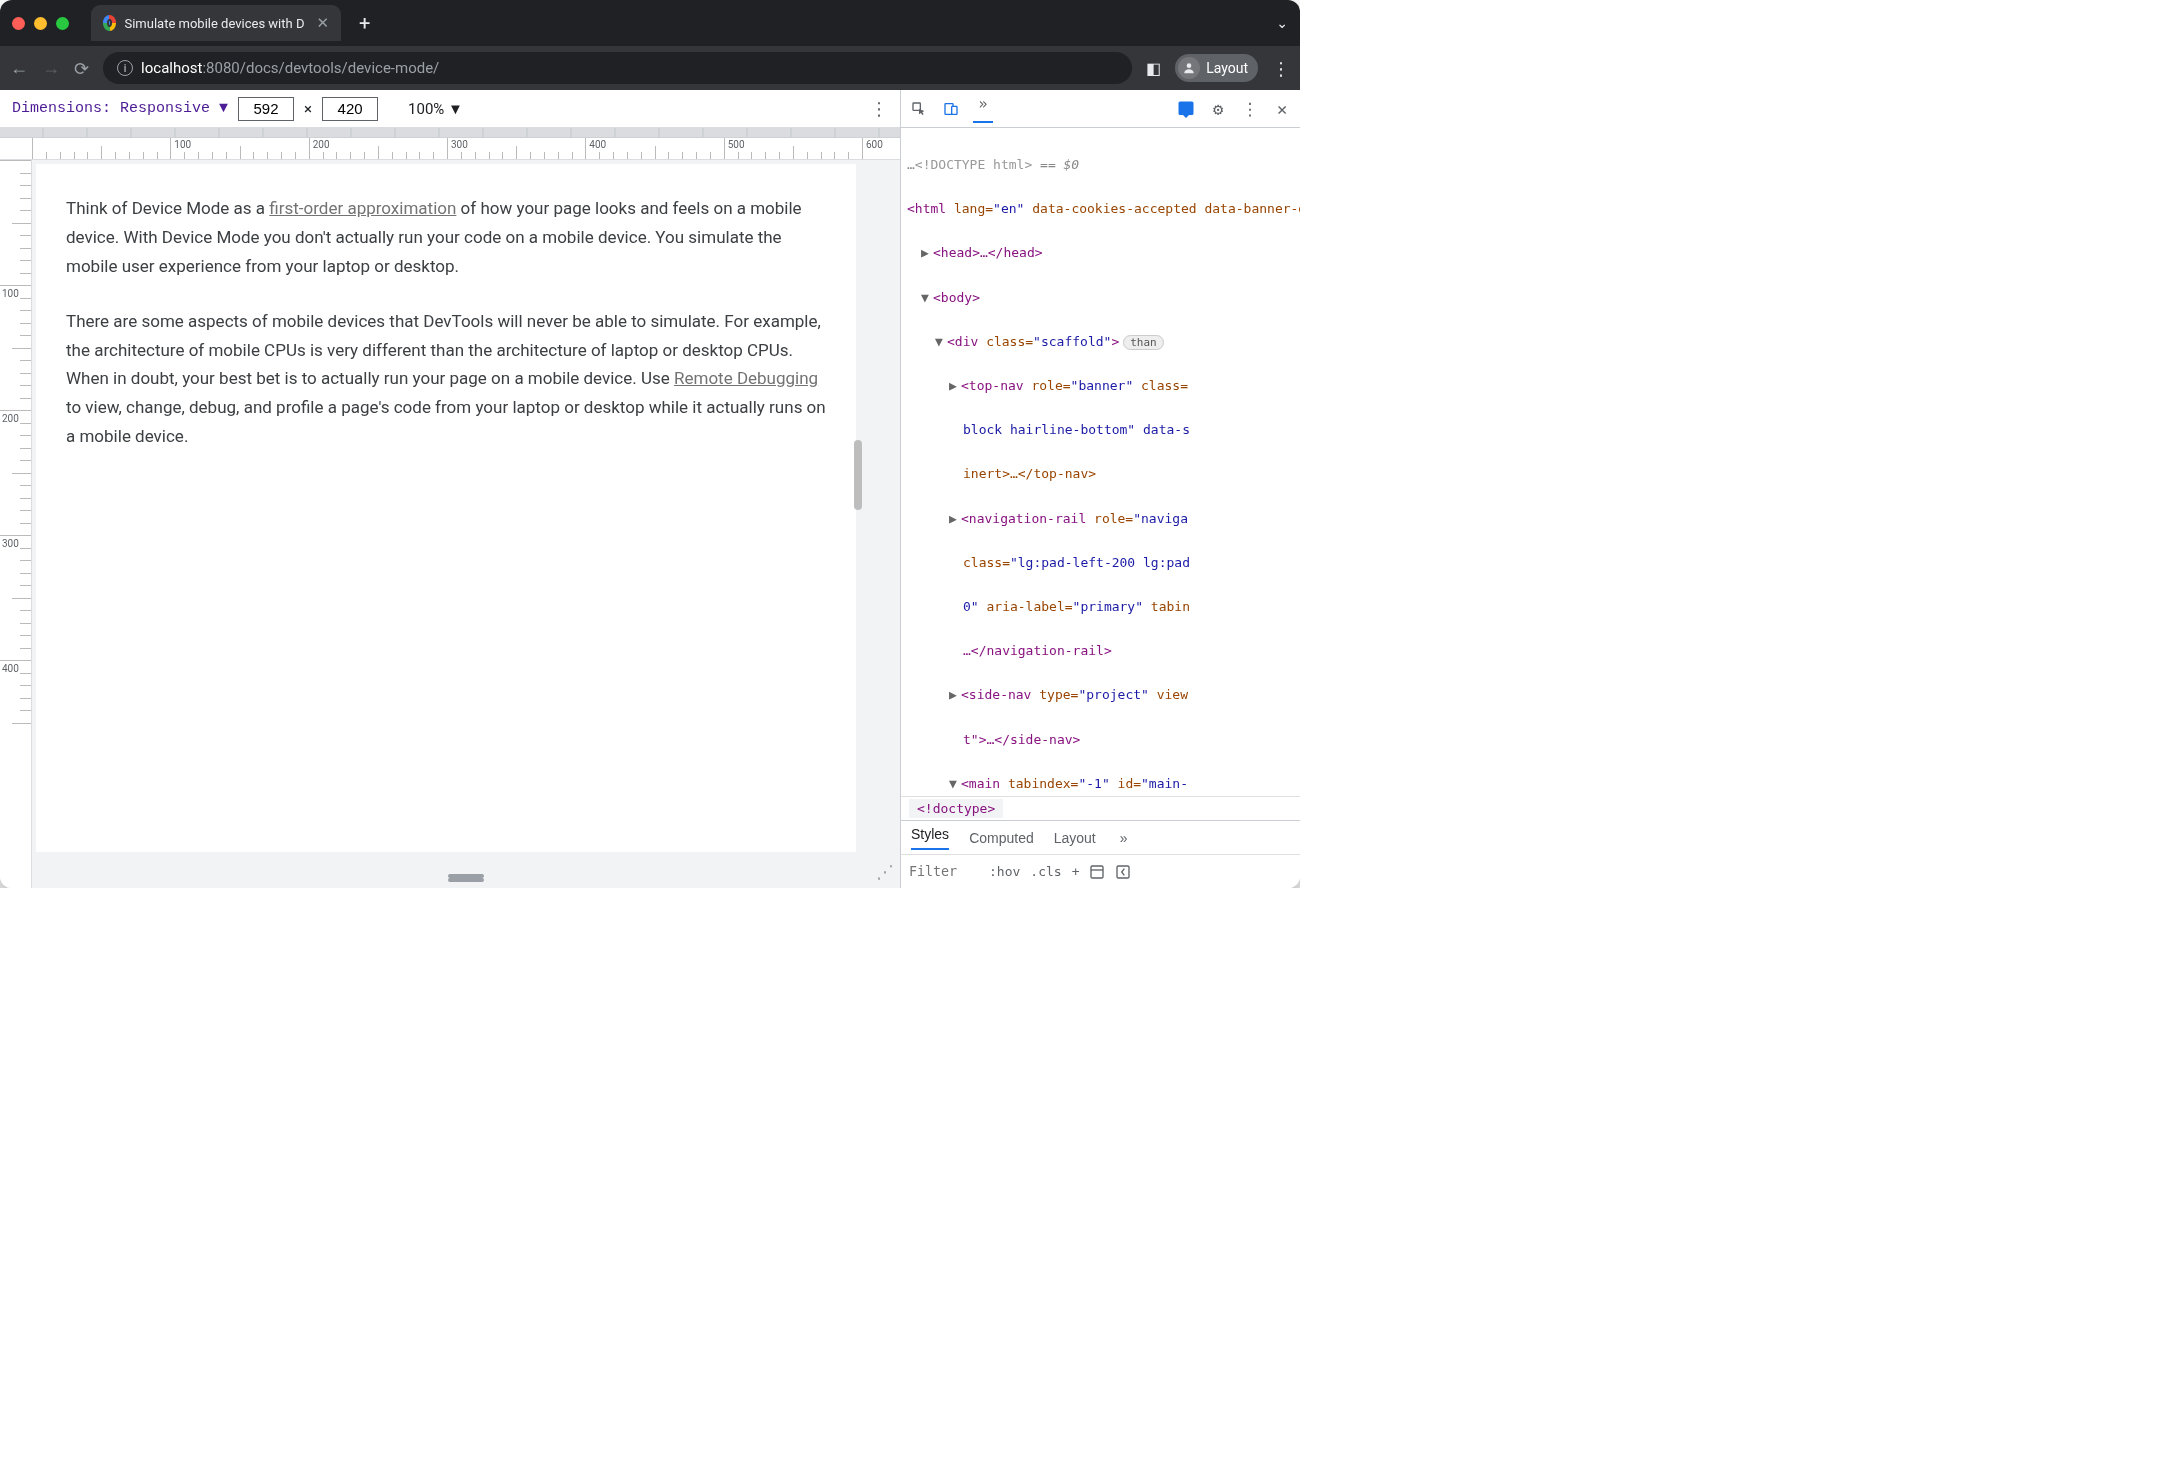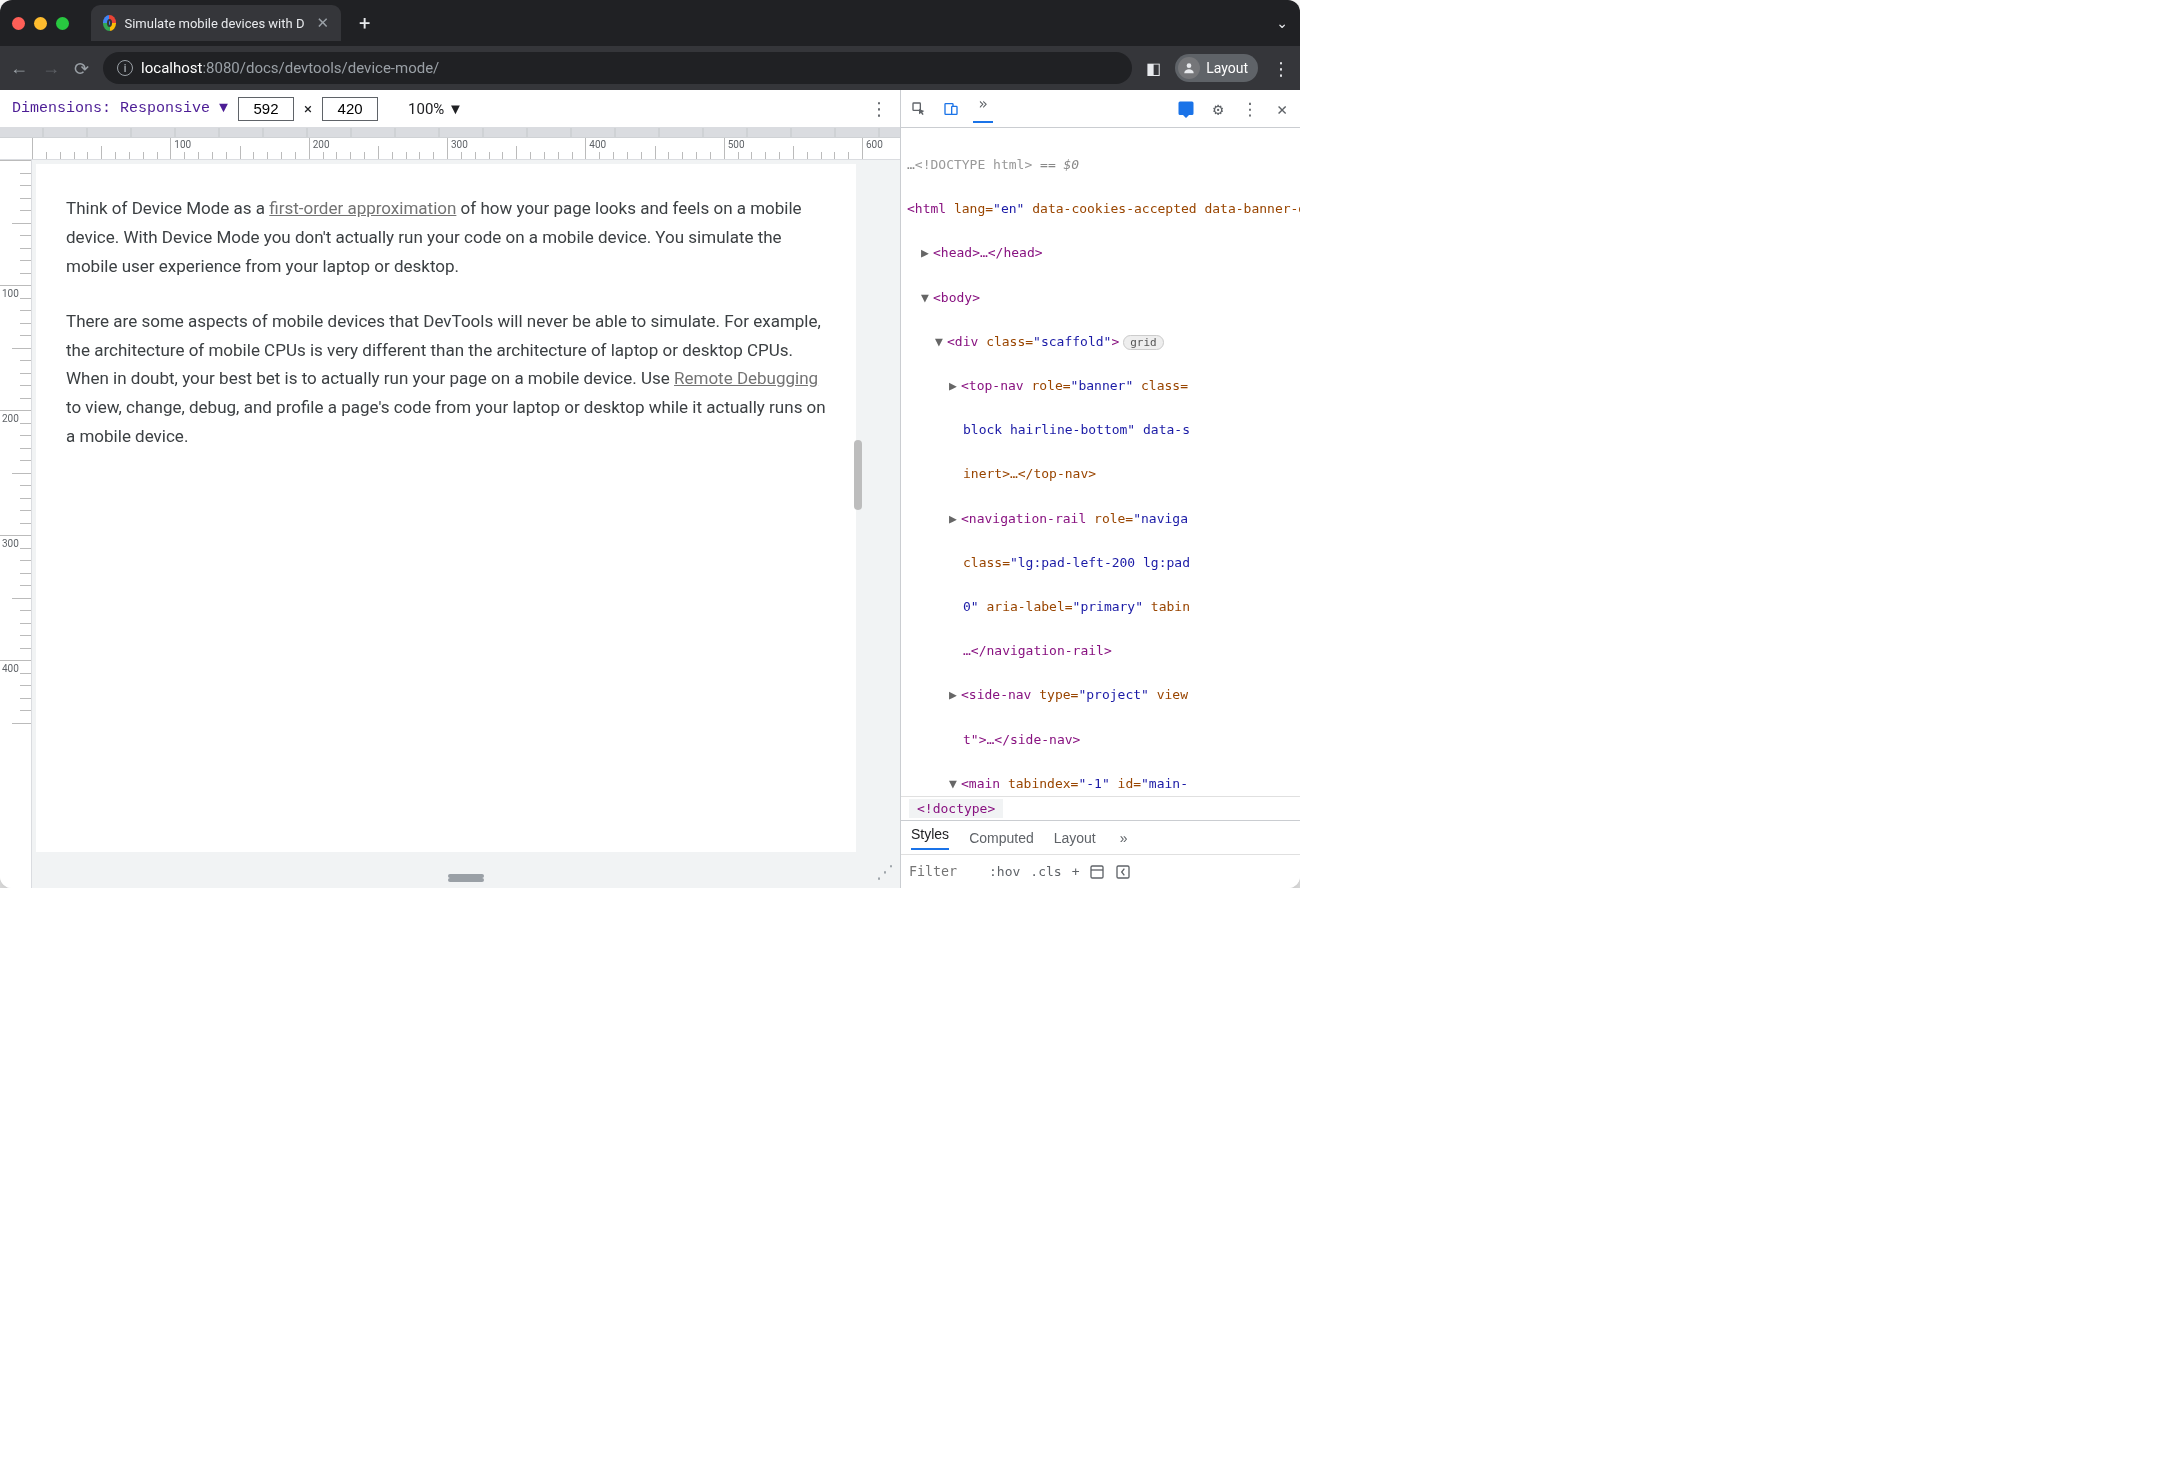--- a/index.html
+++ b/index.html
@@ -421,21 +421,21 @@
         <span class="ico" style="font-size:17px">⚙</span>
         <span class="ico" style="font-size:17px">⋮</span>
         <span class="ico close-x">✕</span>
       </div>
 
       <div class="dom-tree">
 <div class="row"><span class="c-dots">…</span><span class="c-gray">&lt;!DOCTYPE html&gt;</span><span class="c-sel"> == $0</span></div>
 <div class="row"><span class="c-tag">&lt;html </span><span class="c-attr">lang=</span><span class="c-val">"en"</span><span class="c-attr"> data-cookies-accepted data-banner-dismissed</span></div>
 <div class="row i1"><span class="arrow">▶</span><span class="c-tag">&lt;head&gt;…&lt;/head&gt;</span></div>
 <div class="row i1"><span class="arrow">▼</span><span class="c-tag">&lt;body&gt;</span></div>
-<div class="row i2"><span class="arrow">▼</span><span class="c-tag">&lt;div </span><span class="c-attr">class=</span><span class="c-val">"scaffold"</span><span class="c-tag">&gt;</span><span class="badge">grid</span></div>
+<div class="row i2"><span class="arrow">▼</span><span class="c-tag">&lt;div </span><span class="c-attr">class=</span><span class="c-val">"scaffold"</span><span class="c-tag">&gt;</span><span class="badge">than</span></div>
 <div class="row i3"><span class="arrow">▶</span><span class="c-tag">&lt;top-nav </span><span class="c-attr">role=</span><span class="c-val">"banner"</span><span class="c-attr"> class=</span></div>
 <div class="row i4"><span class="c-val">block hairline-bottom" data-s</span></div>
 <div class="row i4"><span class="c-attr">inert&gt;…&lt;/top-nav&gt;</span></div>
 <div class="row i3"><span class="arrow">▶</span><span class="c-tag">&lt;navigation-rail </span><span class="c-attr">role=</span><span class="c-val">"naviga</span></div>
 <div class="row i4"><span class="c-attr">class=</span><span class="c-val">"lg:pad-left-200 lg:pad</span></div>
 <div class="row i4"><span class="c-val">0" </span><span class="c-attr">aria-label=</span><span class="c-val">"primary"</span><span class="c-attr"> tabin</span></div>
 <div class="row i4"><span class="c-tag">…&lt;/navigation-rail&gt;</span></div>
 <div class="row i3"><span class="arrow">▶</span><span class="c-tag">&lt;side-nav </span><span class="c-attr">type=</span><span class="c-val">"project"</span><span class="c-attr"> view</span></div>
 <div class="row i4"><span class="c-tag">t"&gt;…&lt;/side-nav&gt;</span></div>
 <div class="row i3"><span class="arrow">▼</span><span class="c-tag">&lt;main </span><span class="c-attr">tabindex=</span><span class="c-val">"-1"</span><span class="c-attr"> id=</span><span class="c-val">"main-</span></div>

